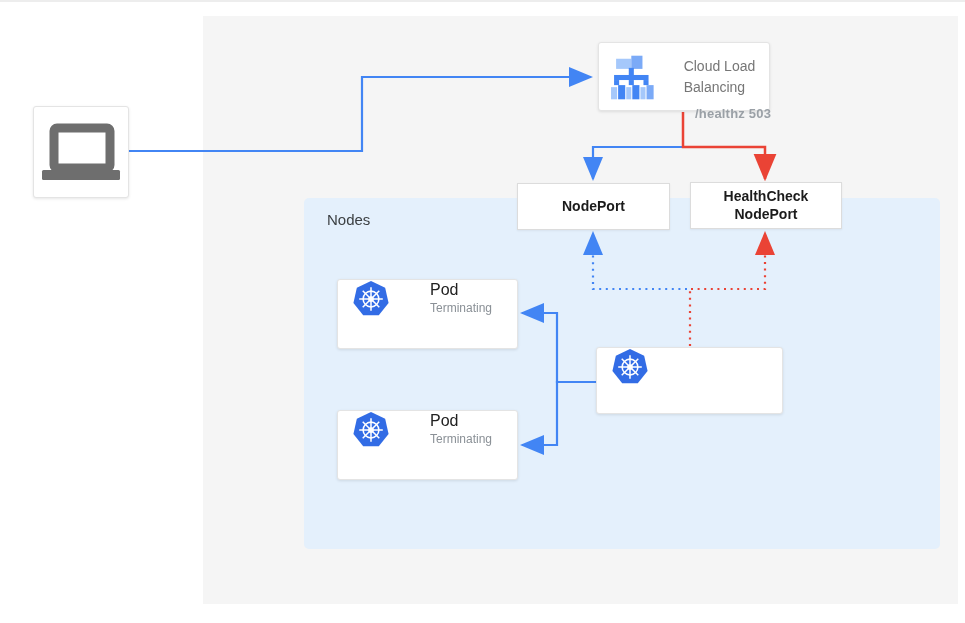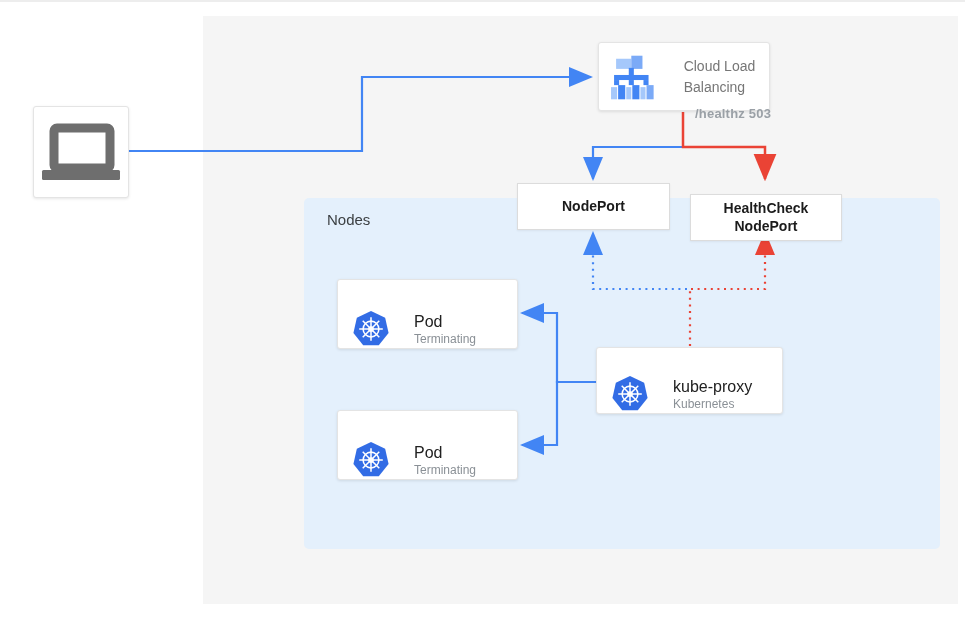--- a/index.html
+++ b/index.html
@@ -3,21 +3,21 @@
 <meta charset="utf-8">
 <style>
   html,body{margin:0;padding:0;background:#ffffff;}
   body{font-family:"Liberation Sans", sans-serif;}
   #stage{position:relative;width:965px;height:623px;background:#ffffff;overflow:hidden;border-top:2px solid #ededed;}
   .panel{position:absolute;left:203px;top:14px;width:755px;height:588px;background:#f5f5f5;}
   .card{position:absolute;background:#ffffff;border:1px solid #e4e4e4;border-radius:3px;box-shadow:0 1px 3px rgba(0,0,0,.10);}
   .nodes-group{position:absolute;left:287px;top:196px;width:636px;height:351px;background:#e4f0fc;border-radius:5px;margin-left:17px;}
   .nodes-label{position:absolute;left:23px;top:13px;font-size:15px;color:#3c4043;}
   .port-box{position:absolute;background:#ffffff;border:1px solid #dcdcdc;display:flex;align-items:center;justify-content:center;text-align:center;font-weight:700;font-size:14px;color:#1b1b1b;line-height:1.25;box-shadow:0 1px 2px rgba(0,0,0,.06);}
-  .res-card{display:flex;align-items:flex-end;gap:24px;padding:0 14px;box-sizing:border-box;}
+  .res-card{display:flex;align-items:flex-start;gap:40px;padding:0 14px;box-sizing:border-box;}
   .res-text .title{font-size:16px;color:#212121;line-height:1.3;}
   .res-text .subtitle{font-size:12px;color:#8a9096;line-height:1.3;}
   .clb-card{display:flex;align-items:center;gap:28px;padding:0 10px;box-sizing:border-box;}
   .clb-title{font-size:14px;color:#767676;line-height:1.45;width:84px;}
   .edge-label{position:absolute;left:695px;top:104px;font-size:13px;font-weight:700;color:#9aa0a6;letter-spacing:.2px;}
   svg.overlay{position:absolute;left:0;top:0;width:965px;height:623px;pointer-events:none;}
   .k8s-icon{flex:0 0 auto;}
 </style>
 </head>
 <body>
@@ -80,21 +80,21 @@
     </svg>
     <div class="clb-title">Cloud Load Balancing</div>
   </div>
 
   <div class="edge-label">/healthz 503</div>
 
   <div class="port-box" style="left:517px;top:181px;width:151px;height:45px;">
     <span>NodePort</span>
   </div>
 
-  <div class="port-box" style="left:690px;top:192px;width:150px;height:45px;text-align:center;">
+  <div class="port-box" style="left:690px;top:180px;width:150px;height:45px;text-align:center;">
     <span style="display:block;width:110px;">HealthCheck NodePort</span>
   </div>
 
   <div class="card res-card" style="left:337px;top:277px;width:181px;height:70px;">
     <svg class="k8s-icon" width="38" height="38" viewBox="0 0 40 40">
       <polygon points="20,1 34.9,8.2 38.5,24.2 28.2,37.1 11.8,37.1 1.5,24.2 5.1,8.2" fill="#326ce5"></polygon>
       <g stroke="#ffffff" stroke-width="1.6">
         <circle cx="20" cy="20" r="8.3" fill="none"></circle>
         <g>
           <line x1="20" y1="20" x2="20" y2="7.6"></line>
@@ -150,19 +150,15 @@
           <line x1="20" y1="20" x2="7.6" y2="20"></line>
           <line x1="20" y1="20" x2="32.4" y2="20"></line>
           <line x1="20" y1="20" x2="11.3" y2="11.3"></line>
           <line x1="20" y1="20" x2="28.7" y2="11.3"></line>
           <line x1="20" y1="20" x2="11.3" y2="28.7"></line>
           <line x1="20" y1="20" x2="28.7" y2="28.7"></line>
         </g>
       </g>
       <circle cx="20" cy="20" r="3" fill="#ffffff"></circle>
     </svg>
-    <div class="res-text">
-      <div class="title">kube-proxy</div>
-      <div class="subtitle">Kubernetes</div>
-    </div>
   </div>
 
 </div>
 
 </body></html>

